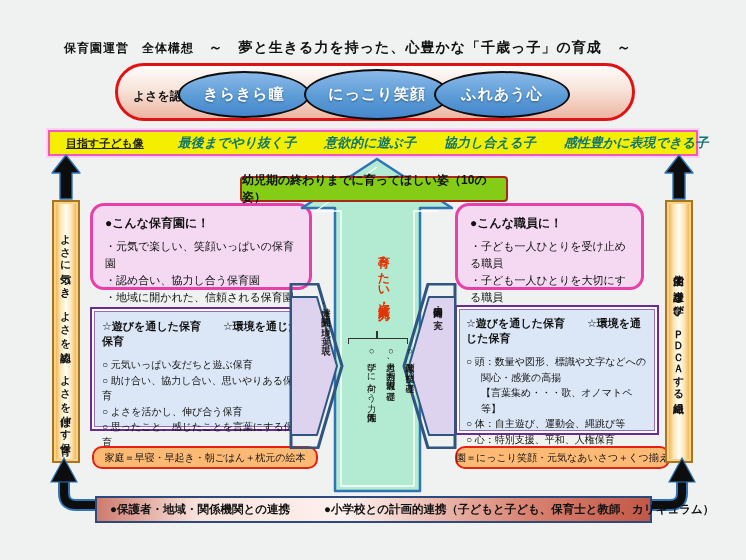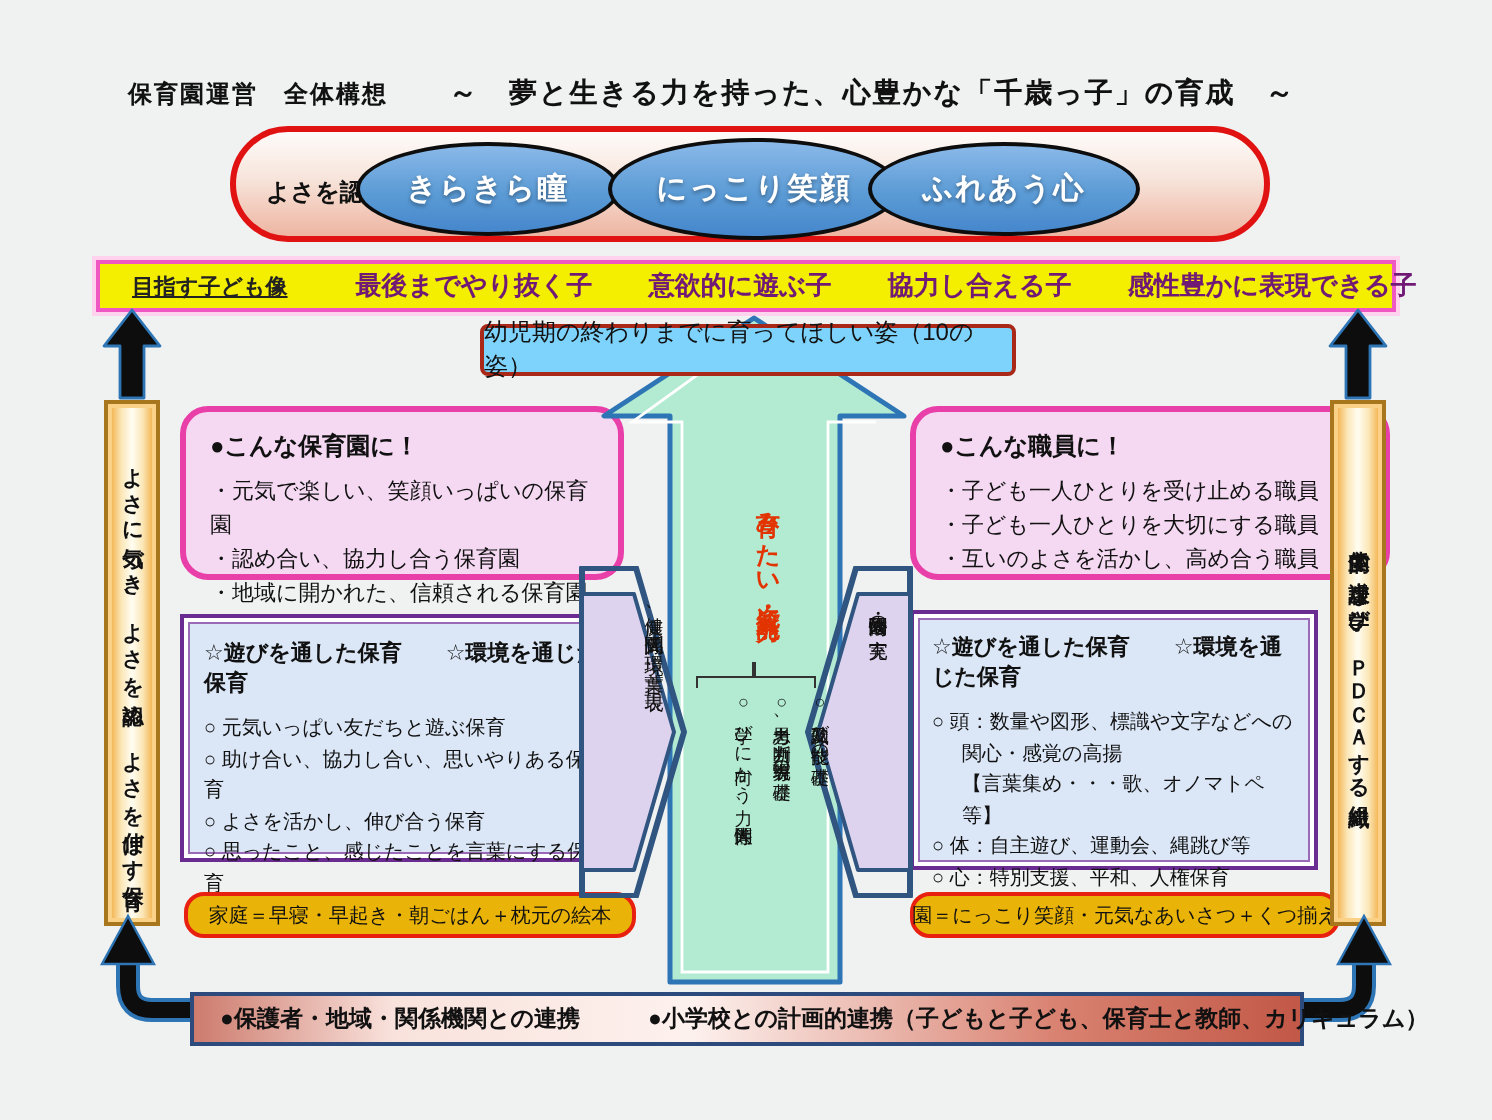--- a/index.html
+++ b/index.html
@@ -1,51 +1,51 @@
 <!DOCTYPE html>
 <html><head>
 <meta charset="utf-8">
 <style>
   html,body{margin:0;padding:0;background:#eef0f0;}
   #canvas{position:relative;width:746px;height:560px;background:#f0f1f1;overflow:hidden;
           font-family:"Liberation Sans","DejaVu Sans",sans-serif;color:#111;}
   .abs{position:absolute;}
   
   .hdr-label{font-size:12px;font-weight:bold;letter-spacing:1px;}
-  .hdr-title{font-size:14px;font-weight:bold;margin-left:26px;letter-spacing:1px;}
+  .hdr-title{font-size:14px;font-weight:bold;margin-left:10px;letter-spacing:1px;}
   
   .goalbox{left:115px;top:63px;width:520px;height:58px;border:3px solid #e01212;border-radius:30px;
            background:linear-gradient(180deg,#fefcfb 0%,#f7e4da 45%,#eeb5a2 100%);box-sizing:border-box;}
   .goal-label{position:absolute;left:15px;top:22px;font-size:12px;font-weight:bold;}
   .ellipse{position:absolute;border-radius:50%;border:2px solid #0d0d0d;
            background:linear-gradient(180deg,#8ab9e9 0%,#5b9bd5 55%,#4687cd 100%);
            color:#fff;font-weight:bold;font-size:15px;display:flex;align-items:center;justify-content:center;
            text-shadow:0 1px 2px rgba(0,0,0,.4);letter-spacing:1px;box-sizing:border-box;}
   
   .yellowbar{left:48px;top:130px;width:650px;height:26px;background:#f4ef00;border:2px solid #ef57c3;
              box-shadow:0 0 0 2px #ffd2ee;box-sizing:border-box;display:flex;align-items:center;padding:0 16px;}
   .yellowbar .lbl{font-size:11px;font-weight:bold;color:#222;margin-right:34px;white-space:nowrap;text-decoration:underline;}
-  .yellowbar .itm{font-size:13px;font-weight:bold;color:#701a75;margin-right:28px;white-space:nowrap;}
+  .yellowbar .itm{font-size:13px;font-weight:bold;color:#0f766e;margin-right:28px;white-space:nowrap;font-style:italic;}
   
-  .tenbox{left:240px;top:162px;width:268px;height:26px;background:#7dd3fc;border:2px solid #a92818;border-radius:4px;
+  .tenbox{left:240px;top:176px;width:268px;height:26px;background:#84cc16;border:2px solid #a92818;border-radius:4px;
           box-shadow:inset 0 0 0 1px #f3a violet;display:flex;align-items:center;justify-content:center;
-          font-size:12px;font-weight:normal;box-sizing:border-box;z-index:5;}
+          font-size:12px;font-weight:bold;box-sizing:border-box;z-index:5;}
   
   .pinkbox{background:#f5d9f3;border:3px solid #e93fa8;border-radius:14px;box-sizing:border-box;padding:9px 12px;}
   .pinkbox .ttl{font-size:12px;font-weight:bold;margin-bottom:6px;}
   .pinkbox .itm{font-size:11px;line-height:1.55;}
   
   .bluebox{background:#dbe7f7;border:2px solid #6a2c91;box-shadow:inset 0 0 0 2px #ffffff,inset 0 0 0 3px #9a6ab8;
            box-sizing:border-box;padding:10px 10px;}
   .bluebox .ttl{font-size:11px;font-weight:bold;margin-bottom:8px;}
   .bluebox .itm{font-size:10px;line-height:1.55;}
   .hang{padding-left:15px;text-indent:-15px;}
   .ind{padding-left:15px;}
   
-  .note{background:#eab308;border:2px solid #e82010;border-radius:10px;display:flex;align-items:center;
+  .note{background:#fdba74;border:2px solid #e82010;border-radius:10px;display:flex;align-items:center;
         justify-content:center;font-size:10px;box-sizing:border-box;white-space:nowrap;}
   
   .bottombar{left:95px;top:496px;width:557px;height:27px;border:2px solid #2c4a7c;box-sizing:border-box;
              background:linear-gradient(90deg,#cd7b6d 0%,#f9e2dc 18%,#fdf1ee 45%,#d98271 78%,#c25847 100%);
              display:flex;align-items:center;padding:0 13px;z-index:6;text-align:center;}
   .bottombar .seg{font-size:11.5px;font-weight:bold;white-space:nowrap;}
   .bottombar .seg+.seg{margin-left:34px;}
   
   .rail{width:28px;background:linear-gradient(90deg,#f0a42f 0%,#fbe7b8 28%,#fffdf2 50%,#fbe7b8 72%,#f0a42f 100%);
         border:2px solid #a8761c;box-shadow:inset 0 0 0 2px #fbd188;box-sizing:border-box;
@@ -118,21 +118,21 @@
   </svg>
   <div class="abs vtext chev-text-r">園内・園外研修の充実</div>
 
   <div class="abs pinkbox" style="left:90px;top:203px;width:222px;height:87px;">
     <div class="ttl">●こんな保育園に！</div>
     <div class="itm">・元気で楽しい、笑顔いっぱいの保育園</div>
     <div class="itm">・認め合い、協力し合う保育園</div>
     <div class="itm">・地域に開かれた、信頼される保育園</div>
   </div>
 
-  <div class="abs pinkbox" style="left:455px;top:203px;width:240px;height:87px;">
+  <div class="abs pinkbox" style="left:455px;top:203px;width:189px;height:87px;">
     <div class="ttl">●こんな職員に！</div>
     <div class="itm">・子ども一人ひとりを受け止める職員</div>
     <div class="itm">・子ども一人ひとりを大切にする職員</div>
     <div class="itm">・互いのよさを活かし、高め合う職員</div>
   </div>
 
   <div class="abs bluebox" style="left:90px;top:307px;width:222px;height:124px;">
     <div class="ttl">☆遊びを通した保育　　☆環境を通じた保育</div>
     <div class="itm">○ 元気いっぱい友だちと遊ぶ保育</div>
     <div class="itm">○ 助け合い、協力し合い、思いやりある保育</div>

